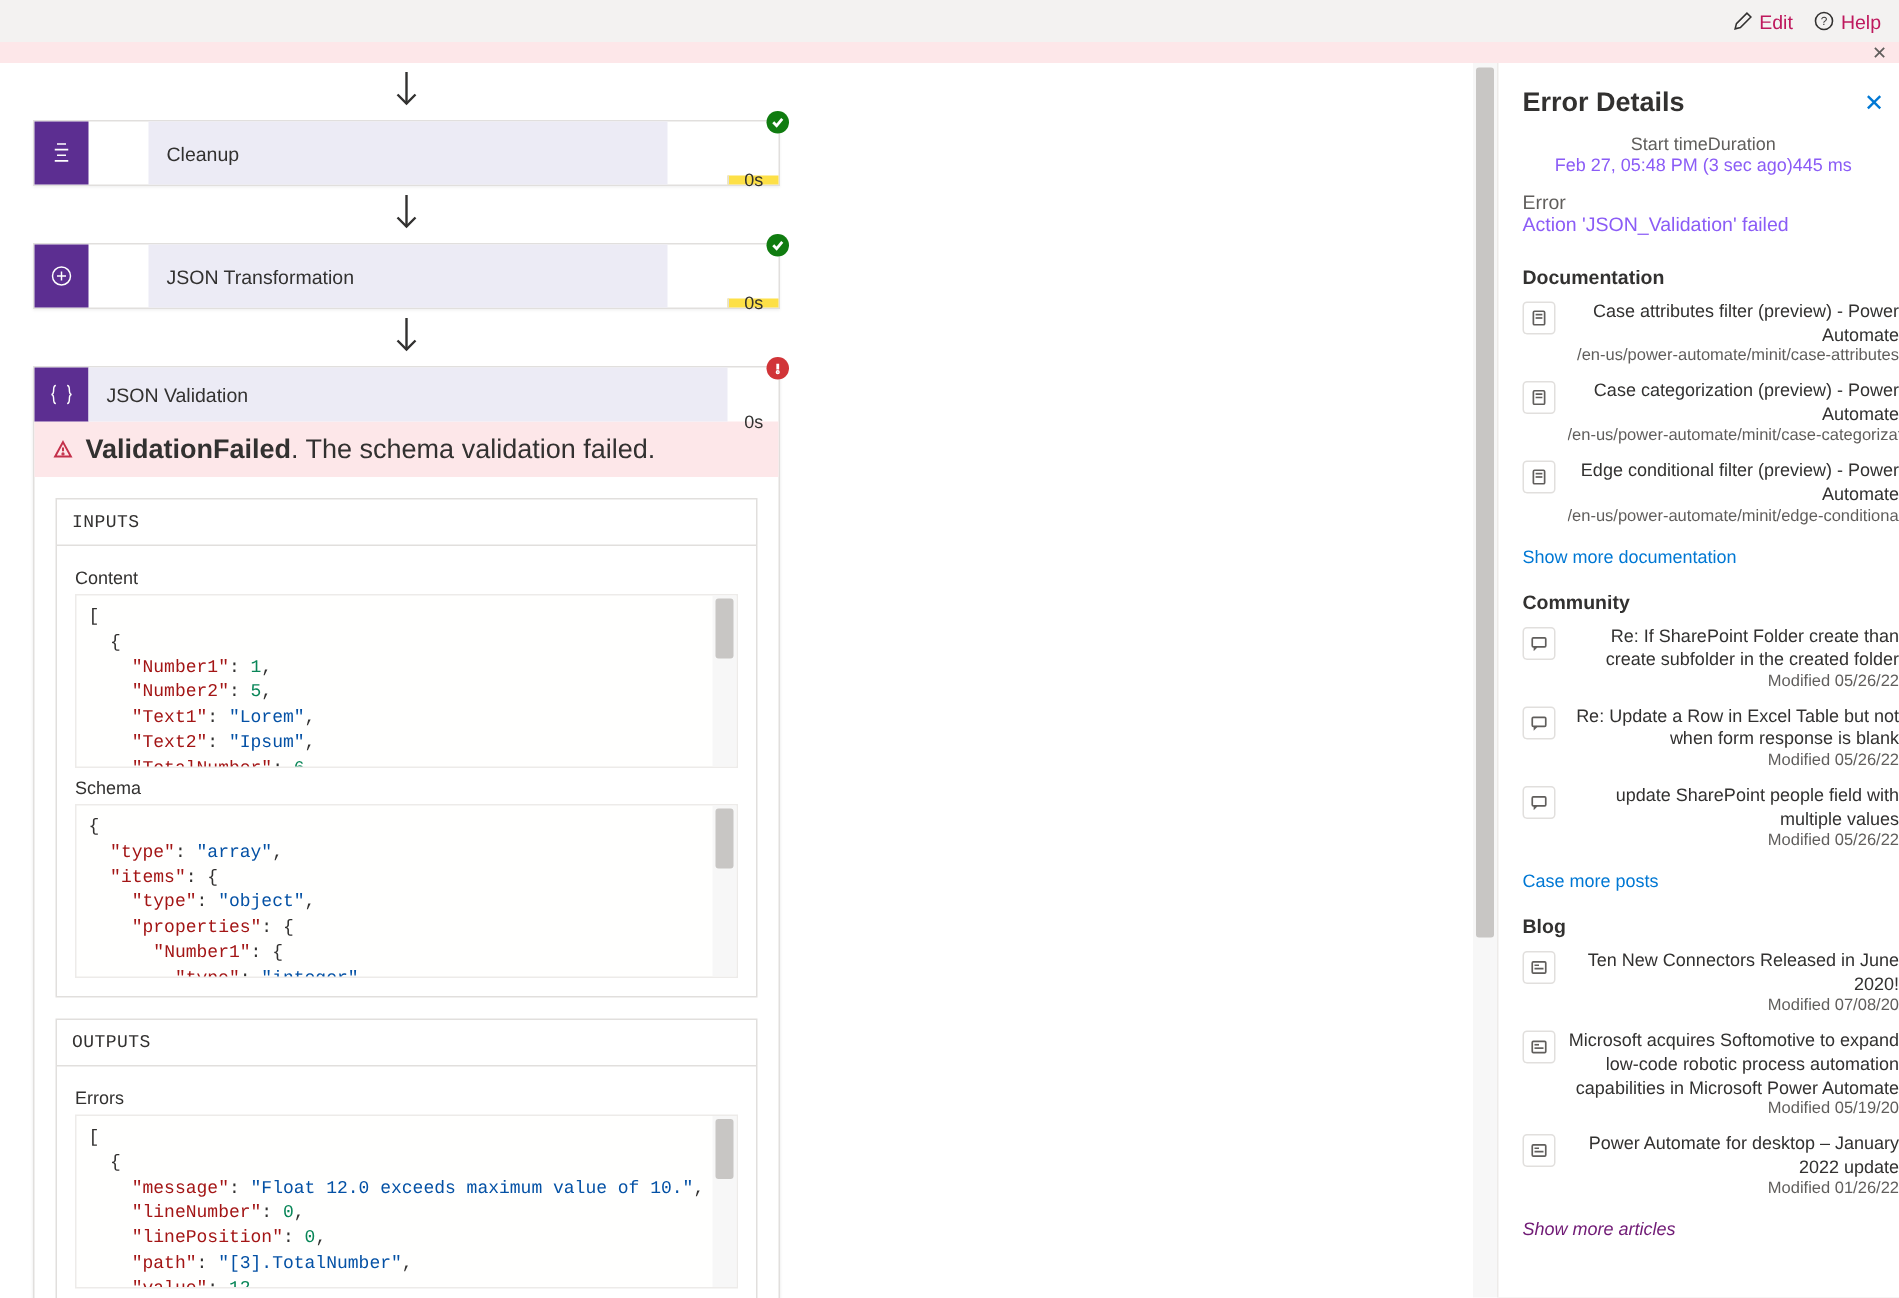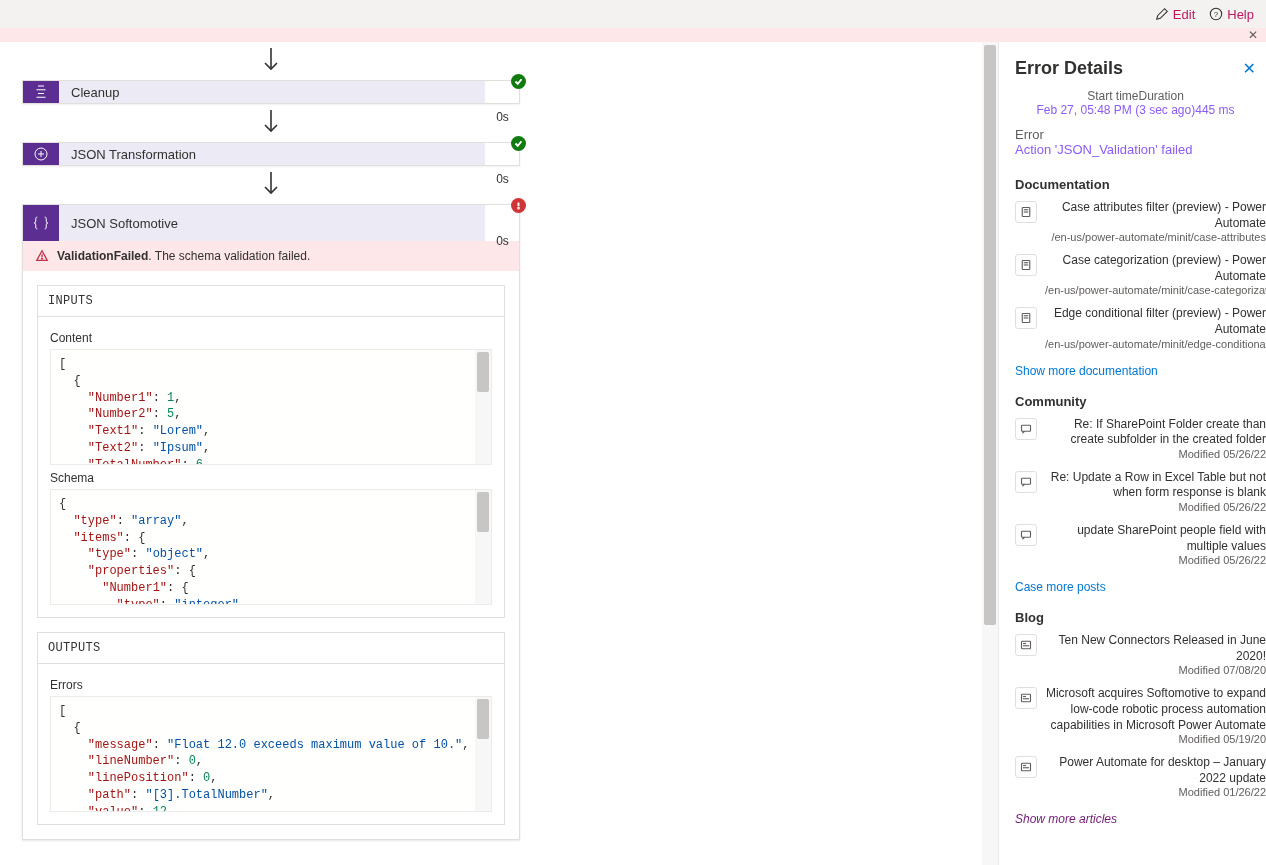--- a/index.html
+++ b/index.html
@@ -28,34 +28,34 @@
 .canvas { flex:1; background:#ffffff; position:relative; overflow:auto; padding-bottom:20px;}
 .canvas-scroll { position:absolute; right:0; top:0; width:16px; height:100%; background:#f7f7f7;}
 .canvas-scroll .thumb { position:absolute; top:3px; left:2px; width:12px; height:580px; background:#c8c6c4; border-radius:2px;}
 
 
 .flow { padding: 0 0 20px 22px; width: 520px; }
 .arrow-down { width:100%; display:flex; justify-content:center; margin:6px 0;}
 .arrow-down svg { width:20px; height:26px; stroke:#323130; }
 
 .step-card { position:relative; display:flex; align-items:stretch; background:#ffffff; border:1px solid #e1dfdd; box-shadow:0 1px 2px rgba(0,0,0,.06);}
-.step-card.collapsed { height:24px;}
+.step-card.collapsed { height:44px;gap:40px;}
 .step-icon { width:36px; background:#5c2e91; display:flex; align-items:center; justify-content:center; flex-shrink:0;}
 .step-icon svg { width:18px; height:18px; fill:white; stroke:white; }
 .step-title { flex:1; background:#ecebf5; display:flex; align-items:center; padding:0 12px; font-size:13px;}
-.step-time { width:34px; background:#f9a8d4; display:flex; align-items:center; justify-content:center; font-size:12px; border-left:1px solid #e1dfdd;margin-top:36px;}
+.step-time { width:34px; background:#fde047; display:flex; align-items:center; justify-content:center; font-size:12px; border-left:1px solid #e1dfdd;margin-top:36px;}
 .badge { position:absolute; top:-7px; right:-7px; width:15px; height:15px; border-radius:50%; display:flex; align-items:center; justify-content:center;}
 .badge.ok { background:#107c10; }
 .badge.err { background:#d13438; }
 .badge svg { width:9px; height:9px; stroke:white; stroke-width:2.5; fill:none;}
 
 
 .step-expanded { background:#fff; border:1px solid #e1dfdd; box-shadow:0 1px 2px rgba(0,0,0,.1); position:relative; padding-bottom:14px;}
 .step-expanded .step-header { display:flex; height:36px;}
-.err-banner { display:flex; align-items:center; gap:8px; padding:8px 12px; background:#fde7e9; font-size:12px;}
+.err-banner { display:flex; align-items:center; gap:8px; padding:8px 12px; background:#fde7e9; font-size:18px;}
 .err-banner svg { width:14px; height:14px; stroke:#c4314b; fill:none; stroke-width:1.5;}
 
 .iobox { margin:14px 14px 0 14px; border:1px solid #e1dfdd;}
 .iobox-header { padding:8px 10px; border-bottom:1px solid #e1dfdd; font-size:12px; font-weight:400; letter-spacing:.3px;font-family:Liberation Mono, monospace;}
 .iobox-body { padding:8px 12px 12px 12px;}
 .field-label { font-size:12px; color:#323130; margin:6px 0 4px 0;}
 .code-pane { position:relative; border:1px solid #edebe9; background:#fffffe; font-family:"Consolas","Courier New",monospace; font-size:12px; line-height:1.4; padding:6px 18px 6px 8px; height:116px; overflow:hidden; white-space:pre;}
 .code-scroll { position:absolute; right:0; top:0; width:16px; height:100%; background:#f7f7f7;}
 .code-scroll .thmb { position:absolute; top:2px; left:2px; width:12px; height:40px; background:#c8c6c4; border-radius:2px;}
 .j-key{color:#a31515;} .j-str{color:#0451a5;} .j-num{color:#098658;} .j-punc{color:#323130;}
@@ -157,21 +157,21 @@
             </svg>
         </div>
 
         <div class="step-expanded">
           <div class="step-header">
             <div class="step-icon">
               <svg viewBox="0 0 24 24">
                   <path d="M7 4c-2 0-2 2-2 4s0 4-2 4c2 0 2 2 2 4s0 4 2 4M17 4c2 0 2 2 2 4s0 4 2 4c-2 0-2 2-2 4s0 4-2 4" stroke="white" stroke-width="1.3" fill="none"></path>
                 </svg>
             </div>
-            <div class="step-title">JSON Softomotive</div>
+            <div class="step-title">JSON Validation</div>
             <div class="step-time">0s</div>
           </div>
           <div class="badge err">
               <svg viewBox="0 0 12 12">
                 <line x1="6" y1="2" x2="6" y2="7"></line>
                 <circle cx="6" cy="9.5" r=".6" fill="white"></circle>
               </svg>
             </div>
 
           <div class="err-banner">

